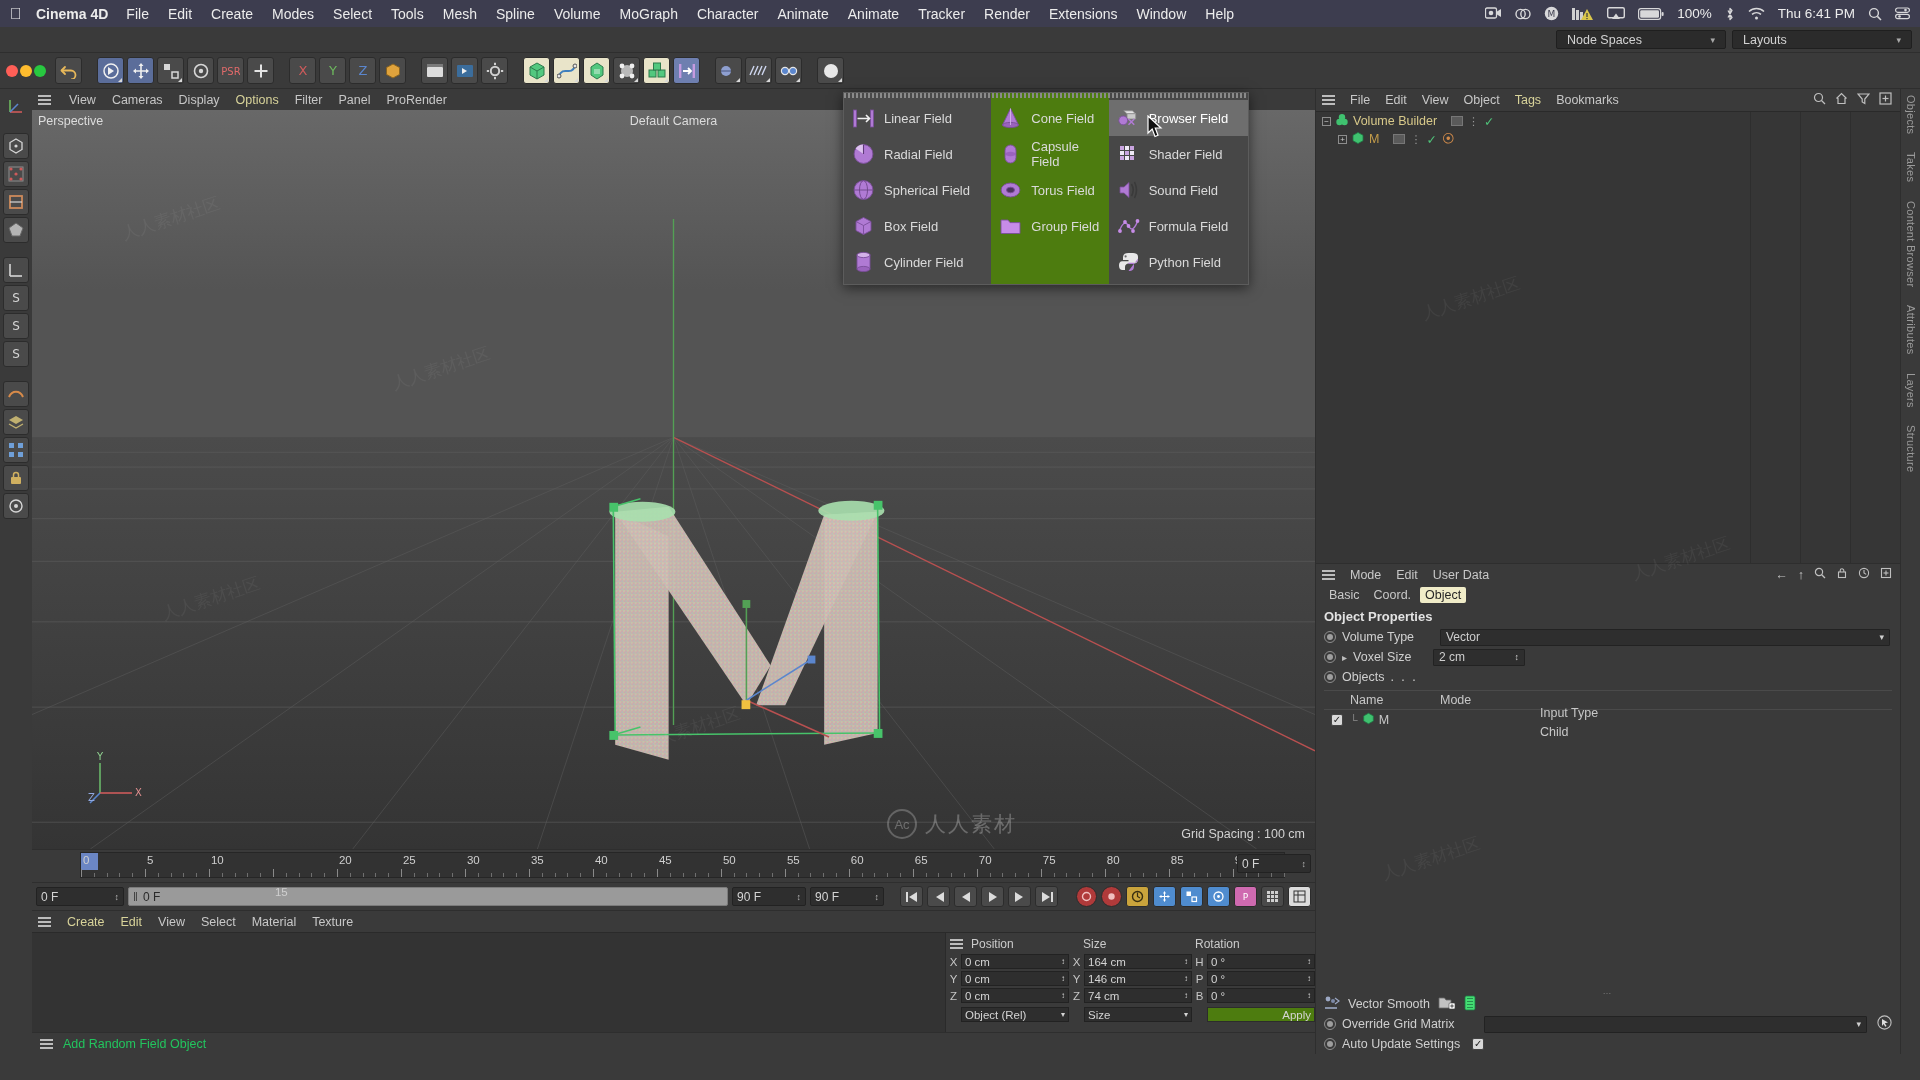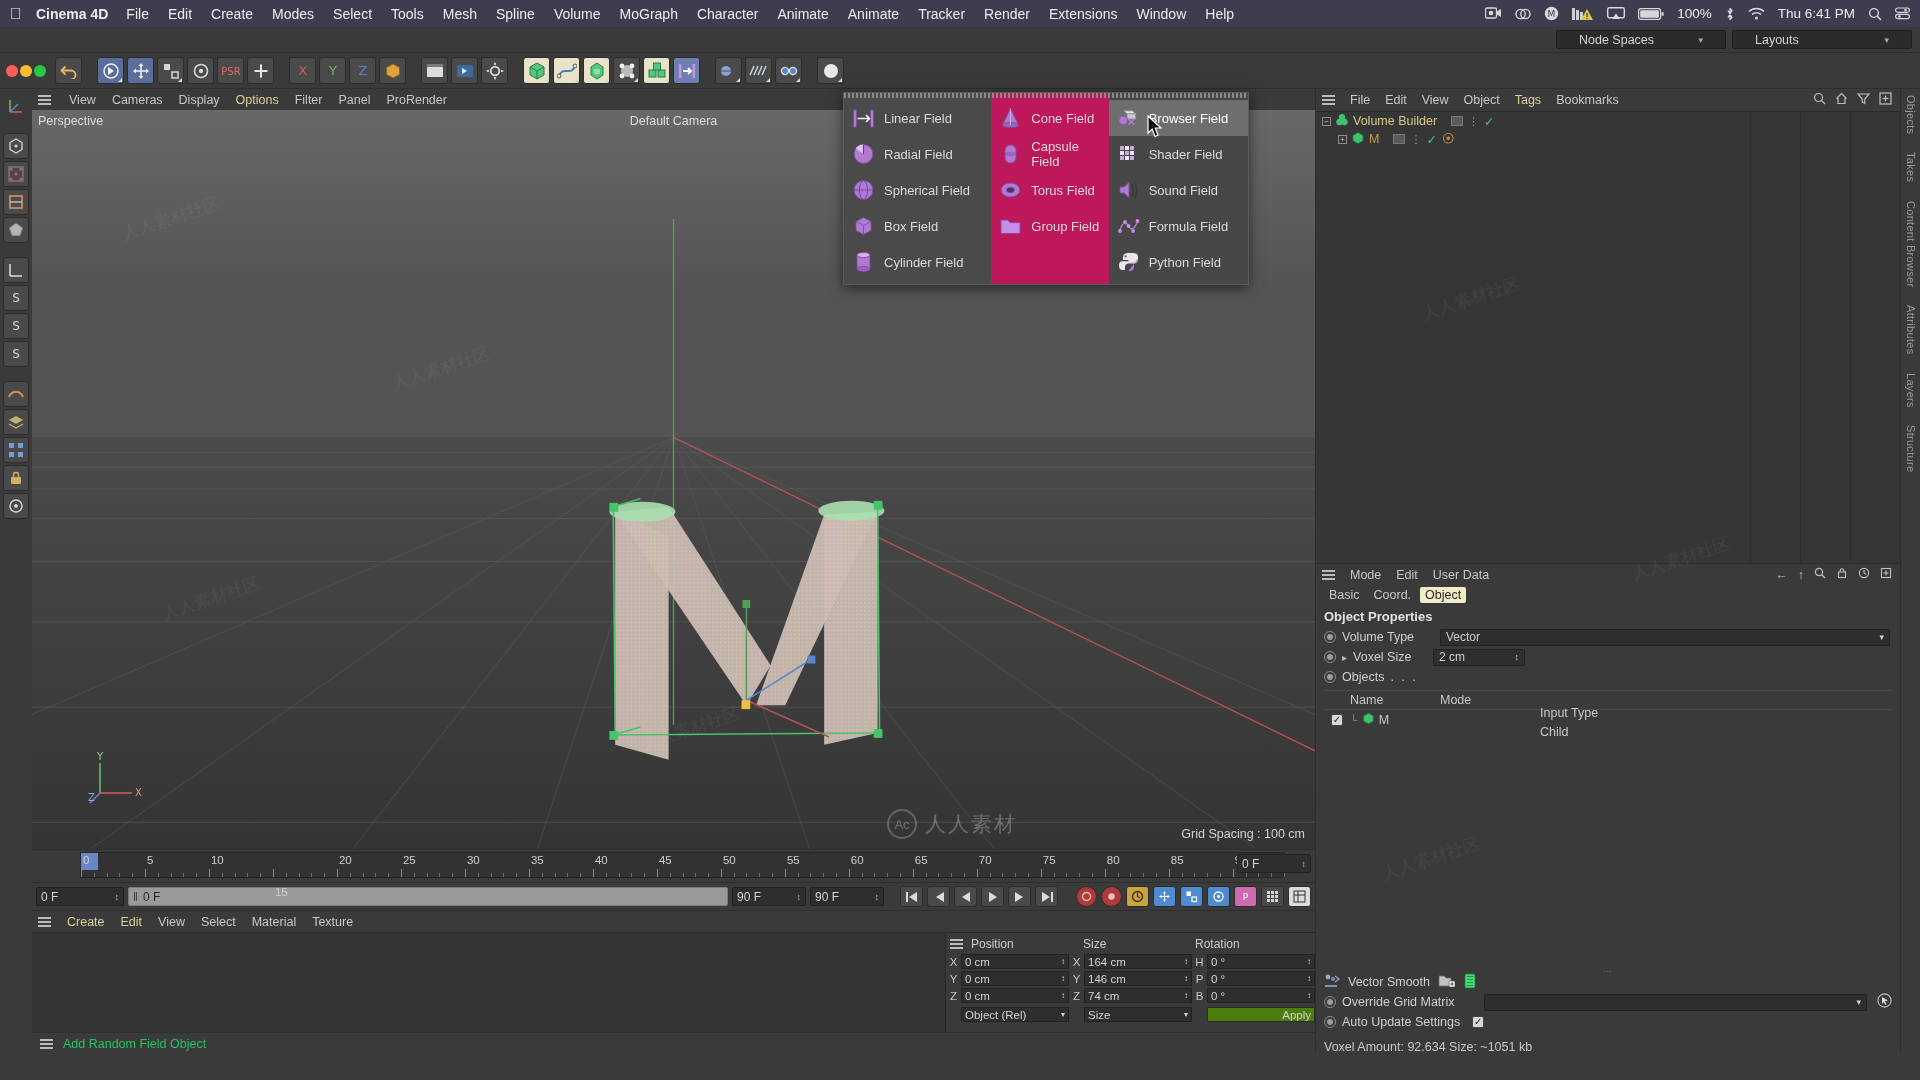--- a/index.html
+++ b/index.html
@@ -26,21 +26,21 @@
   #c4d { position: relative; width: 1920px; height: 1053px; background: #3a3a3a; }
 
   
   #layoutbar {
     height: 26px; background: #3a3a3a; display: flex; align-items: center;
     justify-content: flex-end; padding-right: 8px; gap: 6px;
     border-bottom: 1px solid #2e2e2e;
   }
   .combo {
     height: 19px; background: #2b2b2b; border: 1px solid #1f1f1f; border-radius: 2px;
-    display: flex; align-items: center; padding: 0 22px; font-size: 12.5px;
+    display: flex; align-items: center; padding: 0 10px; font-size: 12.5px;
     color: #d2d2d2; position: relative; min-width: 150px;
   }
   .combo .cv { flex: 1; }
   .combo .carat { font-size: 9px; opacity: .75; }
 
   
   #maintools {
     height: 36px; background: #3a3a3a; display: flex; align-items: center;
     padding-left: 6px; gap: 3px; border-bottom: 1px solid #2e2e2e; position: relative;
   }
@@ -187,21 +187,21 @@
   
   #popup {
     position: absolute; left: 843px; top: 65px; width: 406px; height: 193px;
     background: #4a4a4a; border: 1px solid #5c5c5c; display: flex;
     box-shadow: 0 3px 12px rgba(0,0,0,.55); z-index: 50;
   }
   #popup .griprow { position: absolute; left: 0; right: 0; top: 0; height: 5px;
                     background: repeating-linear-gradient(90deg,#8a8a8a 0 2px,transparent 2px 4px); }
   #popup .col { padding-top: 7px; }
   #popup .col.c1 { width: 148px; background: #4a4a4a; }
-  #popup .col.c2 { width: 118px; background: #be185d; }
+  #popup .col.c2 { width: 118px; background: #4d7c0f; }
   #popup .col.c3 { width: 140px; background: #474747; }
   .pitem { display: flex; align-items: center; gap: 9px; height: 36px; padding-left: 8px;
            font-size: 13px; color: #dadada; }
   .pitem.hl { background: #6e6e6e; color: #ffffff; }
   .picon { width: 23px; height: 23px; flex: none; display: flex; align-items: center; justify-content: center; }
   #cursor { position: absolute; left: 1147px; top: 88px; z-index: 60; }
 
   
   .wm { position: absolute; color: rgba(255,255,255,.055); font-size: 17px;
         pointer-events: none; user-select: none; font-family: "DejaVu Sans", sans-serif; }
@@ -1329,21 +1329,20 @@
 
         <div class="prow">
           <span class="bullet">
               <i></i>
             </span>
           <span class="plabel" style="margin-right:6px">Auto Update Settings</span>
           <span class="chk">✓</span>
         </div>
 
 
-        <div class="voxinfo">Voxel Amount: 92.634   Size: ~1051 kb</div>
       </div>
     </div>
 
     <div id="farright">
       <span class="vtab">Objects</span>
       <span class="vtab">Takes</span>
       <span class="vtab">Content Browser</span>
       <span class="vtab">Attributes</span>
       <span class="vtab">Layers</span>
       <span class="vtab">Structure</span>

